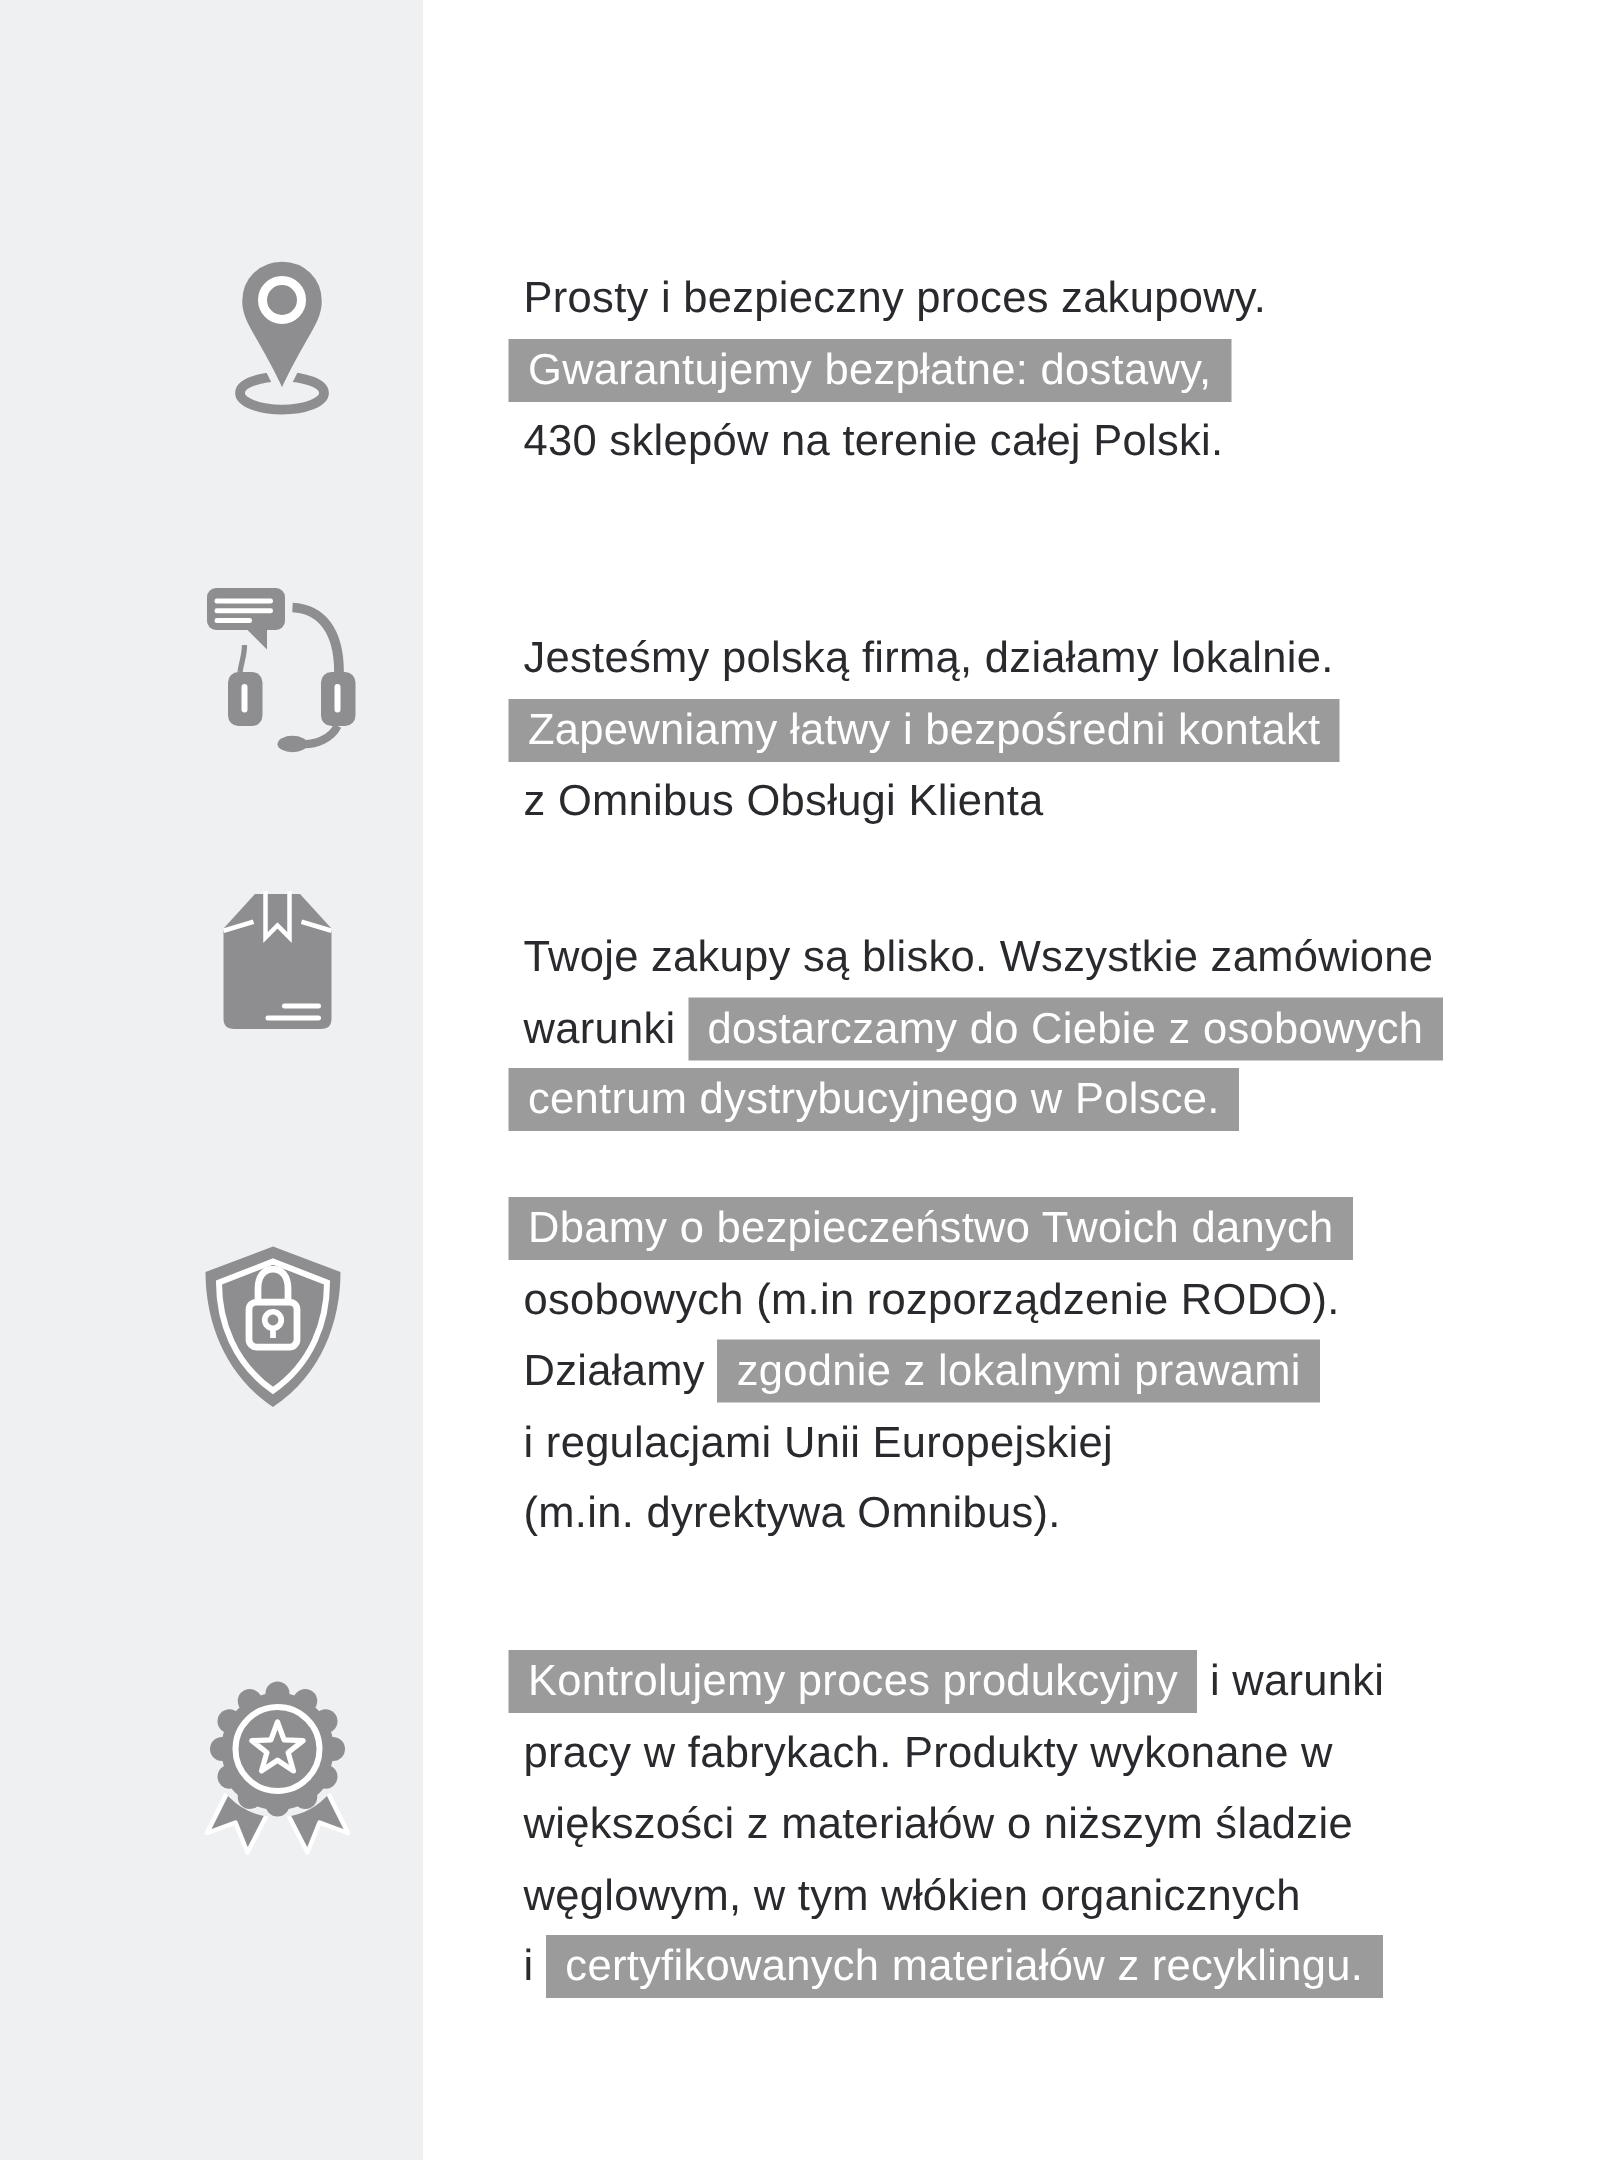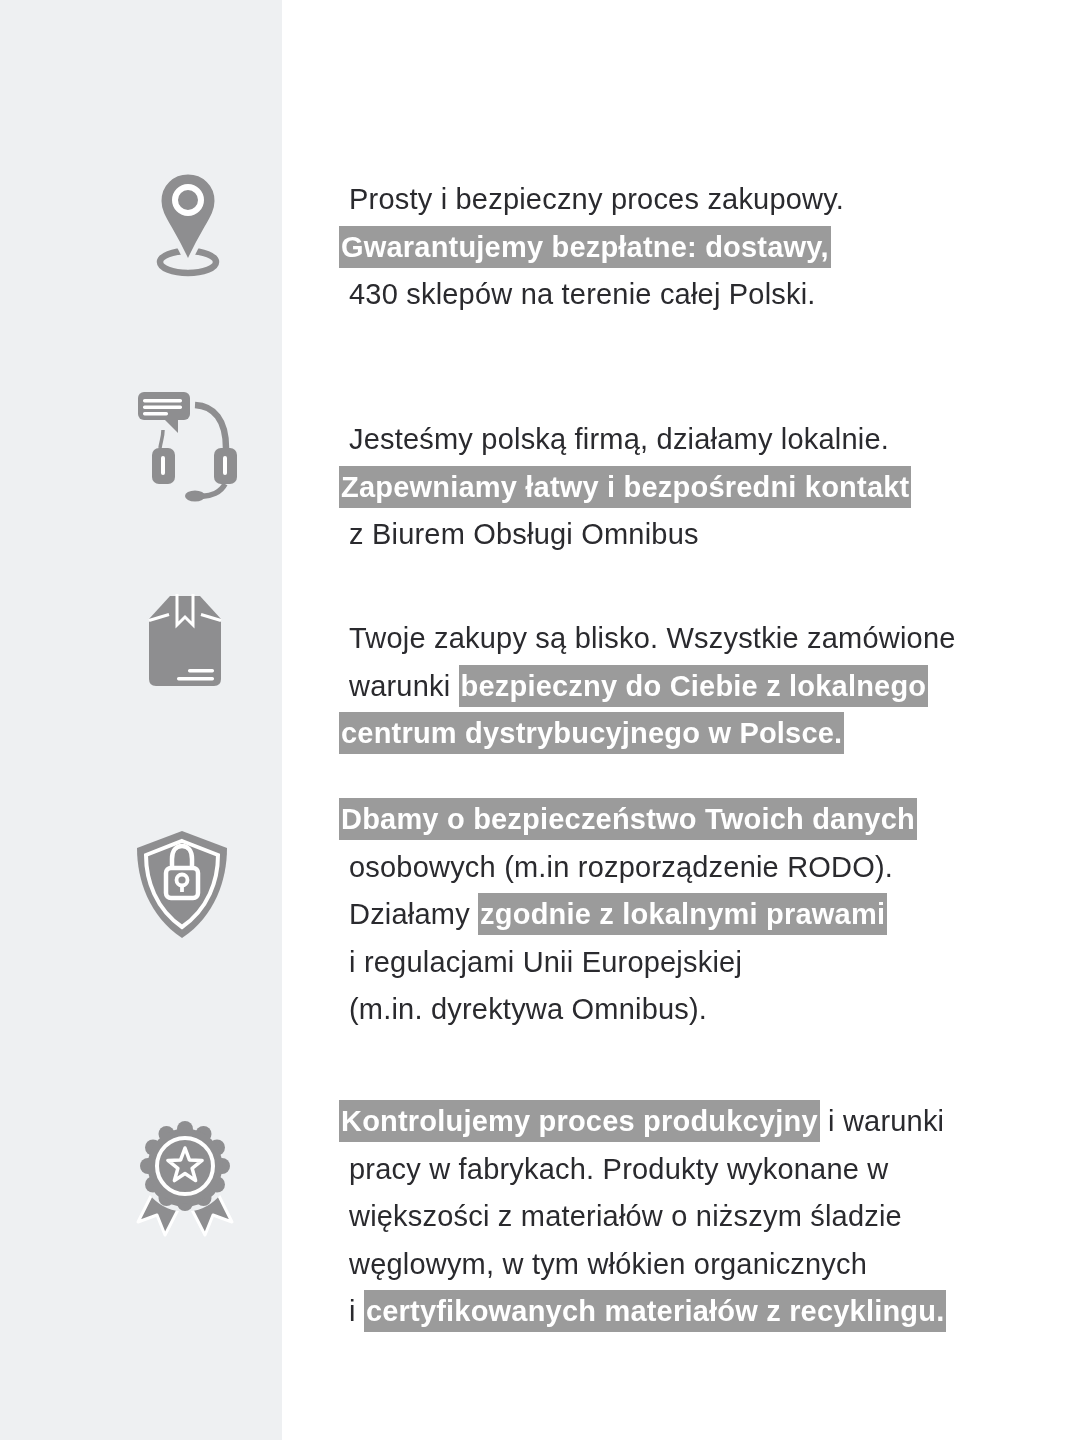--- a/index.html
+++ b/index.html
@@ -30,22 +30,22 @@
   .line {
     height: 47.5px; line-height: 47.5px;
     font-size: 29px;
     color: var(--text, #2a2a2e);
     white-space: nowrap;
     letter-spacing: 0.2px;
   }
   .seg.hl {
     background: var(--highlight, #9b9b9b);
     color: var(--highlight-text, #ffffff);
-    font-weight: 700;
-    padding: 5px 2px;
+    font-weight: 400;
+    padding: 5px 13px;
   }
   .seg.hl.flush { margin-left: -10px; }
 </style>
 </head>
 <body style="--bg: #ffffff; --sidebar: #eef0f2; --icon: #8e8e90; --icon-detail: #ffffff; --highlight: #9b9b9b; --highlight-text: #ffffff; --text: #2a2a2e;">
 
 <div class="sidebar"></div>
 
 <svg class="icon icon-pin" width="68" height="108" viewBox="0 0 68 108" aria-hidden="true">
   <ellipse cx="34" cy="92" rx="28" ry="11" fill="none" stroke="currentColor" stroke-width="6.5"></ellipse>
@@ -112,25 +112,25 @@
 
 <div class="content">
     <div class="text-block" style="top: 136px;">
       <div class="line"><span class="seg">Prosty i bezpieczny proces zakupowy.</span></div>
       <div class="line"><span class="seg hl flush">Gwarantujemy bezpłatne: dostawy,</span></div>
       <div class="line"><span class="seg">430 sklepów na terenie całej Polski.</span></div>
     </div>
     <div class="text-block" style="top: 376px;">
       <div class="line"><span class="seg">Jesteśmy polską firmą, działamy lokalnie.</span></div>
       <div class="line"><span class="seg hl flush">Zapewniamy łatwy i bezpośredni kontakt</span></div>
-      <div class="line"><span class="seg">z Biurem Obsługi Omnibus</span></div>
+      <div class="line"><span class="seg">z Omnibus Obsługi Klienta</span></div>
     </div>
     <div class="text-block" style="top: 575px;">
       <div class="line"><span class="seg">Twoje zakupy są blisko. Wszystkie zamówione</span></div>
-      <div class="line"><span class="seg">warunki </span><span class="seg hl">bezpieczny do Ciebie z lokalnego</span></div>
+      <div class="line"><span class="seg">warunki </span><span class="seg hl">dostarczamy do Ciebie z osobowych</span></div>
       <div class="line"><span class="seg hl flush">centrum dystrybucyjnego w Polsce.</span></div>
     </div>
     <div class="text-block" style="top: 756px;">
       <div class="line"><span class="seg hl flush">Dbamy o bezpieczeństwo Twoich danych</span></div>
       <div class="line"><span class="seg">osobowych (m.in rozporządzenie RODO).</span></div>
       <div class="line"><span class="seg">Działamy </span><span class="seg hl">zgodnie z lokalnymi prawami</span></div>
       <div class="line"><span class="seg">i regulacjami Unii Europejskiej</span></div>
       <div class="line"><span class="seg">(m.in. dyrektywa Omnibus).</span></div>
     </div>
     <div class="text-block" style="top: 1058px;">

